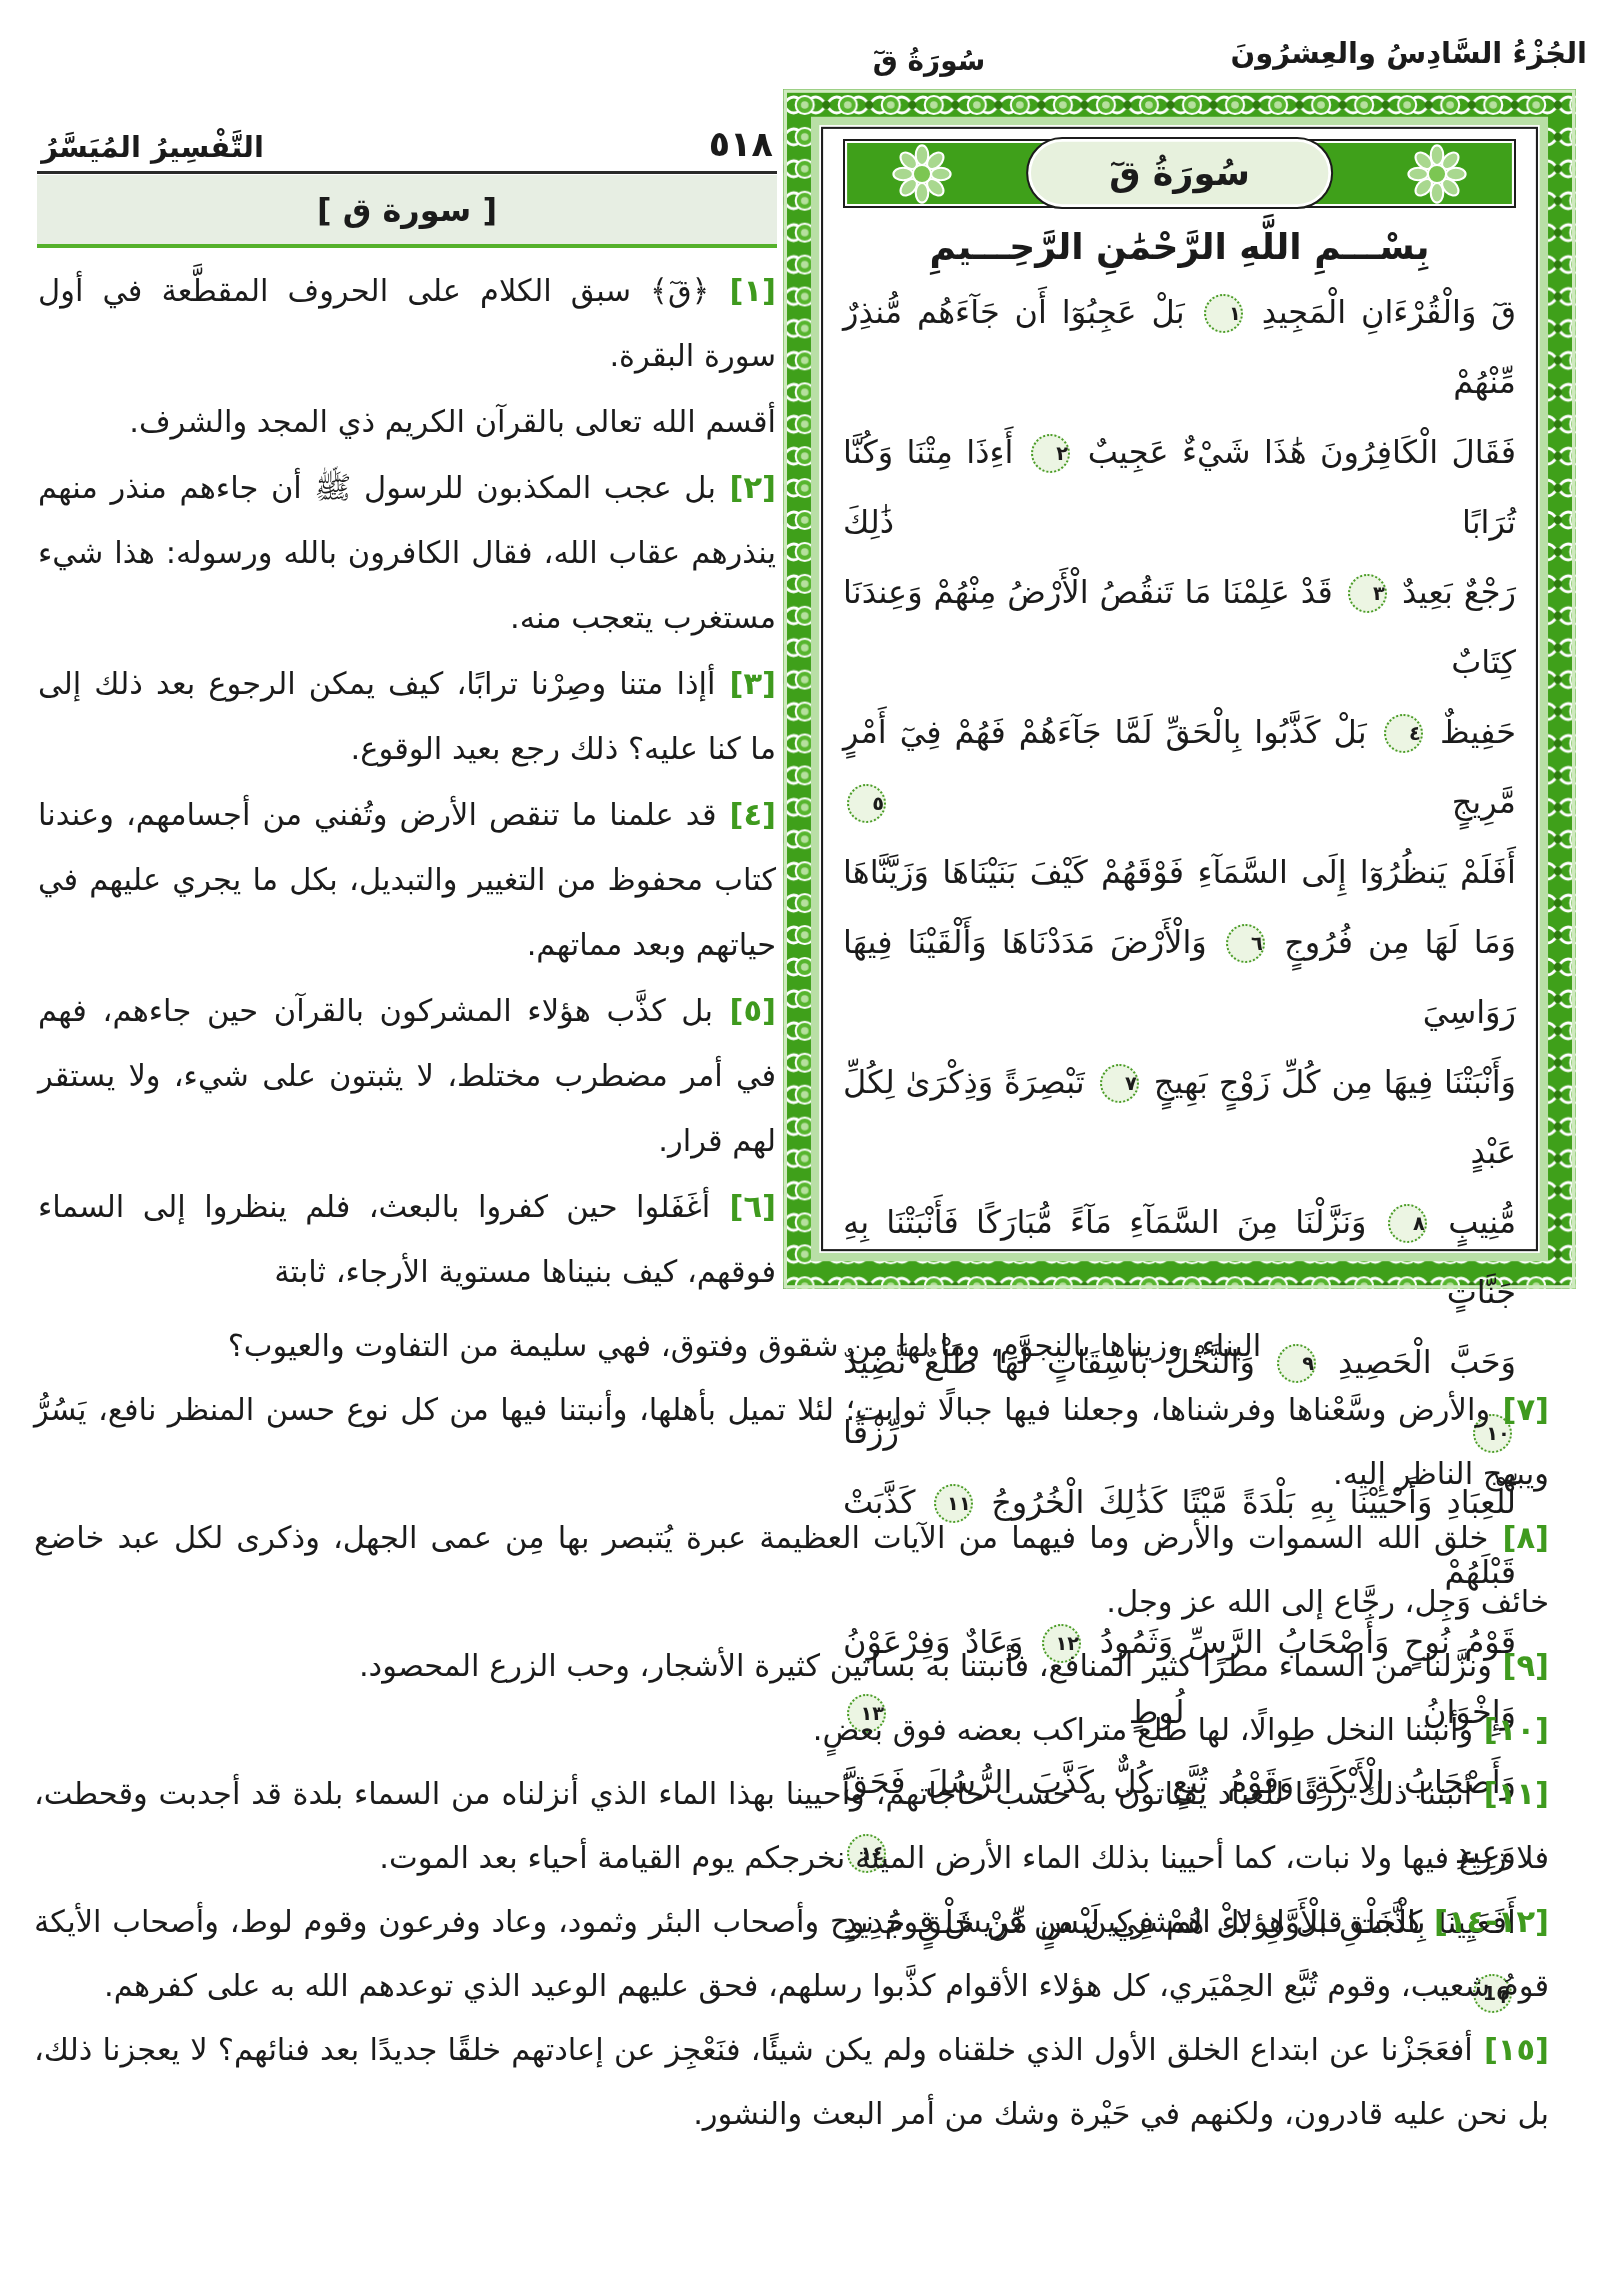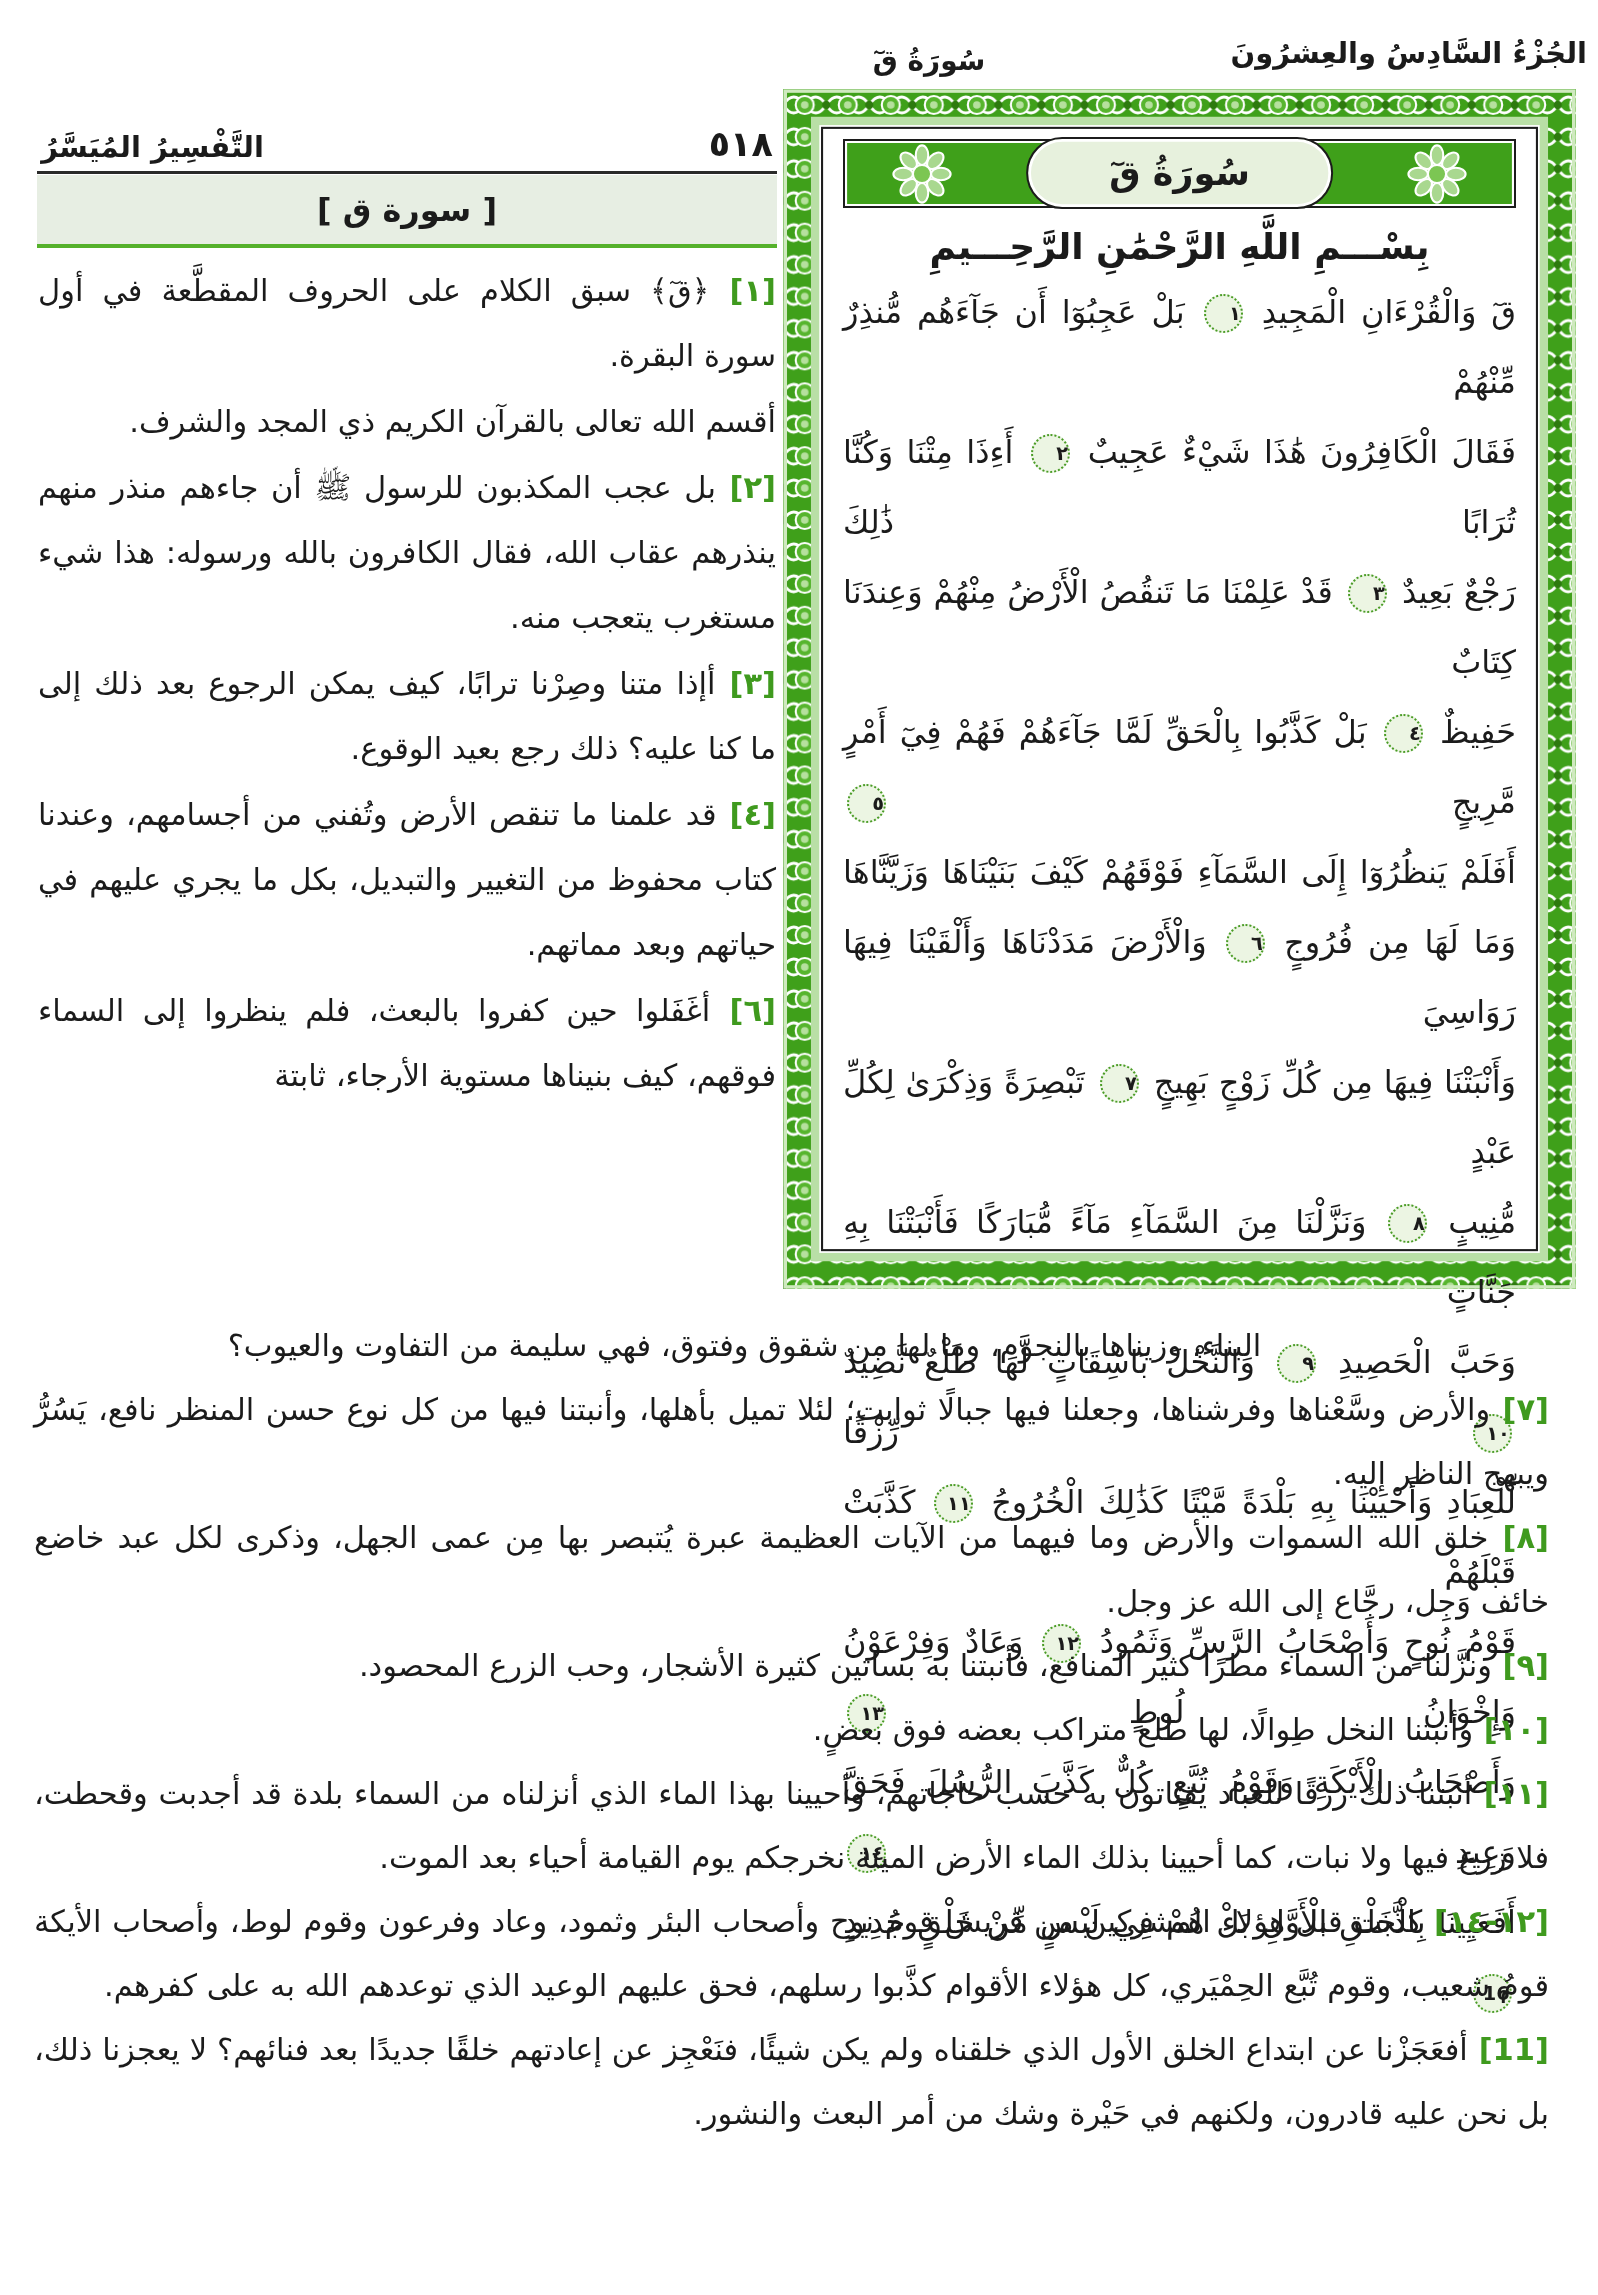--- a/index.html
+++ b/index.html
@@ -70,20 +70,21 @@
       <span class="book-title">التَّفْسِيرُ المُيَسَّرُ</span>
     </div>
     <hr class="col-rule">
     <div class="surah-box">[ سورة ق ]</div>
     <div class="tafsir-text" id="tafsir-col-body">
         <p><span class="marker">[١] </span>﴿قٓ﴾ سبق الكلام على الحروف المقطَّعة في أول سورة البقرة.</p>
         <p>أقسم الله تعالى بالقرآن الكريم ذي المجد والشرف.</p>
         <p><span class="marker">[٢] </span>بل عجب المكذبون للرسول ﷺ أن جاءهم منذر منهم ينذرهم عقاب الله، فقال الكافرون بالله ورسوله: هذا شيء مستغرب يتعجب منه.</p>
         <p><span class="marker">[٣] </span>أإذا متنا وصِرْنا ترابًا، كيف يمكن الرجوع بعد ذلك إلى ما كنا عليه؟ ذلك رجع بعيد الوقوع.</p>
         <p><span class="marker">[٤] </span>قد علمنا ما تنقص الأرض وتُفني من أجسامهم، وعندنا كتاب محفوظ من التغيير والتبديل، بكل ما يجري عليهم في حياتهم وبعد مماتهم.</p>
+        <p><span class="marker">[٥] </span>بل كذَّب هؤلاء المشركون بالقرآن حين جاءهم، فهم في أمر مضطرب مختلط، لا يثبتون على شيء، ولا يستقر لهم قرار.</p>
         <p><span class="marker">[٦] </span>أغَفَلوا حين كفروا بالبعث، فلم ينظروا إلى السماء فوقهم، كيف بنيناها مستوية الأرجاء، ثابتة</p>
       </div>
   </div>
 
   <div class="quran-frame">
     <svg class="frame-svg" width="793" height="1200" viewBox="0 0 1142 1729" aria-hidden="true">
       <defs>
         <pattern id="bandpat" width="62" height="46" patternUnits="userSpaceOnUse">
           <rect width="62" height="46" fill="#3fa01a"></rect>
           <path d="M0,23 Q15,0 31,23 Q47,46 62,23" fill="none" stroke="#ffffff" stroke-width="4"></path>
@@ -152,17 +153,17 @@
   </div>
 
   <div class="tafsir-full" id="tafsir-full-body">
       <p class="cont">البناء، وزيناها بالنجوم، وما لها من شقوق وفتوق، فهي سليمة من التفاوت والعيوب؟</p>
       <p><span class="marker">[٧] </span>والأرض وسَّعْناها وفرشناها، وجعلنا فيها جبالًا ثوابت؛ لئلا تميل بأهلها، وأنبتنا فيها من كل نوع حسن المنظر نافع، يَسُرُّ ويبهج الناظر إليه.</p>
       <p><span class="marker">[٨] </span>خلق الله السموات والأرض وما فيهما من الآيات العظيمة عبرة يُتبصر بها مِن عمى الجهل، وذكرى لكل عبد خاضع خائف وَجِل، رجَّاع إلى الله عز وجل.</p>
       <p><span class="marker">[٩] </span>ونزَّلنا من السماء مطرًا كثير المنافع، فأنبتنا به بساتين كثيرة الأشجار، وحب الزرع المحصود.</p>
       <p><span class="marker">[١٠] </span>وأنبتنا النخل طِوالًا، لها طلع متراكب بعضه فوق بعضٍ.</p>
       <p><span class="marker">[١١] </span>أنبتنا ذلك رزقًا للعباد يقتاتون به حسب حاجاتهم، وأحيينا بهذا الماء الذي أنزلناه من السماء بلدة قد أجدبت وقحطت، فلا زرع فيها ولا نبات، كما أحيينا بذلك الماء الأرض الميتة نخرجكم يوم القيامة أحياء بعد الموت.</p>
       <p><span class="marker">[١٢-١٤] </span>كذَّبت قبل هؤلاء المشركين من قريش قومُ نوح وأصحاب البئر وثمود، وعاد وفرعون وقوم لوط، وأصحاب الأيكة قومُ شعيب، وقوم تُبَّع الحِمْيَري، كل هؤلاء الأقوام كذَّبوا رسلهم، فحق عليهم الوعيد الذي توعدهم الله به على كفرهم.</p>
-      <p><span class="marker">[11] </span>أفعَجَزْنا عن ابتداع الخلق الأول الذي خلقناه ولم يكن شيئًا، فنَعْجِز عن إعادتهم خلقًا جديدًا بعد فنائهم؟ لا يعجزنا ذلك، بل نحن عليه قادرون، ولكنهم في حَيْرة وشك من أمر البعث والنشور.</p>
+      <p><span class="marker">[١٥] </span>أفعَجَزْنا عن ابتداع الخلق الأول الذي خلقناه ولم يكن شيئًا، فنَعْجِز عن إعادتهم خلقًا جديدًا بعد فنائهم؟ لا يعجزنا ذلك، بل نحن عليه قادرون، ولكنهم في حَيْرة وشك من أمر البعث والنشور.</p>
     </div>
 
 </div>
 
 
 </body></html>

